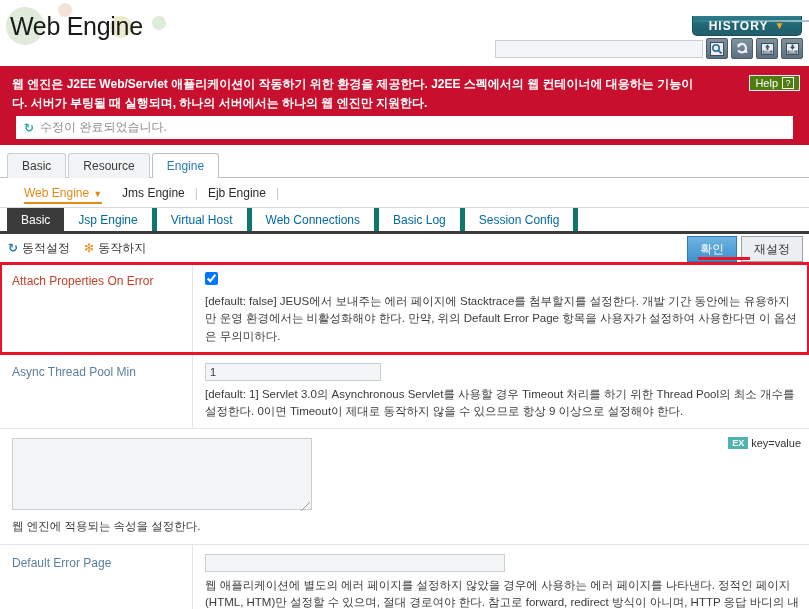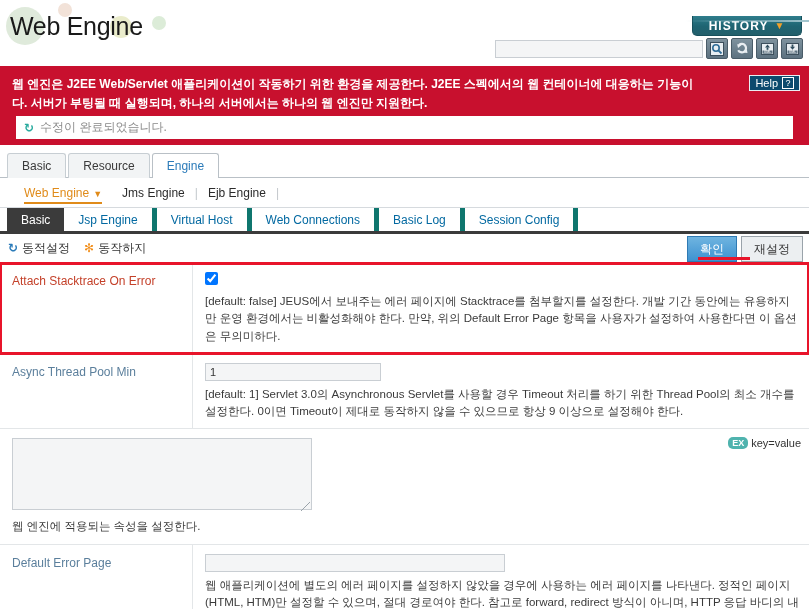--- a/index.html
+++ b/index.html
@@ -68,21 +68,21 @@
   .desc-banner {
     position:relative;
     margin:0; padding:9px 12px 6px 12px;
     background:#c8102e;
     color:#ffffff;
     min-height:40px;
   }
   .desc-text { width:690px; font-size:12px; line-height:1.55; font-weight:bold; }
   .help-btn {
     position:absolute; right:9px; top:9px;
-    border:1px solid #e9eef2; background:#0c4a6e; color:#ffffff;
+    border:1px solid #e9eef2; background:#4d7c0f; color:#ffffff;
     padding:1px 5px; font-size:11px; display:flex; gap:4px; align-items:center;
     cursor:pointer;
   }
   .help-q {
     display:inline-block; border:1px solid #fff; width:12px; height:12px;
     line-height:10px; text-align:center; font-size:9px;
   }
   .status-bar {
     margin:4px 4px 0 4px; padding:4px 8px;
     background:#ffffff; color:#8a8a8a; font-size:12px;
@@ -168,21 +168,21 @@
   .inp-wide { width:300px; }
   textarea {
     width:300px; height:72px; border:1px solid #c9ced3; background:#f4f5f6;
     resize:none; font-size:11px; font-family:"Liberation Sans",sans-serif;
   }
   .ta-wrap { position:relative; width:300px; }
   .ta-grip { position:absolute; right:2px; bottom:2px; width:9px; height:9px; pointer-events:none; }
   .ex-hint {
     position:absolute; right:8px; top:8px; display:flex; align-items:center; gap:3px; font-size:11px; color:#333;
   }
-  .ex-badge { background:#4fb3ae; color:#fff; font-size:9px; font-weight:bold; padding:1px 4px; border-radius:5px; }
+  .ex-badge { background:#4fb3ae; color:#fff; font-size:9px; font-weight:bold; padding:1px 4px; border-radius:0; }
   .cb { width:13px; height:13px; margin:0; }
 </style>
 </head>
 <body>
 
 <div class="header">
   <div class="deco deco-1"></div>
   <div class="deco deco-2"></div>
   <div class="deco deco-3"></div>
   <div class="deco deco-4"></div>
@@ -282,21 +282,21 @@
   <div class="btn-group">
     <div class="btn primary">확인</div>
     <div class="btn">재설정</div>
   </div>
   <div class="btn-underline"></div>
 </div>
 
 <div class="form">
 
   <div class="row hl-row">
-    <div class="row-label">Attach Stacktrace On Error</div>
+    <div class="row-label">Attach Properties On Error</div>
     <div class="row-field">
       <input class="cb" type="checkbox" checked="" style="">
       <div class="desc">[default: false]   JEUS에서 보내주는 에러 페이지에 Stacktrace를 첨부할지를 설정한다. 개발 기간 동안에는 유용하지만 운영 환경에서는 비활성화해야 한다. 만약, 위의 Default Error Page 항목을 사용자가 설정하여 사용한다면 이 옵션은 무의미하다.</div>
     </div>
   </div>
 
   <div class="row">
     <div class="row-label">Async Thread Pool Min</div>
     <div class="row-field">
       <input class="inp-num" type="text" value="1" style="">

